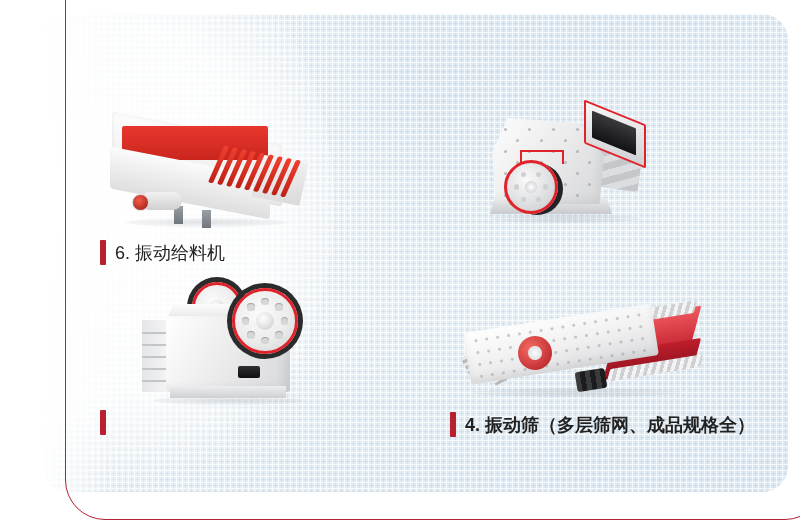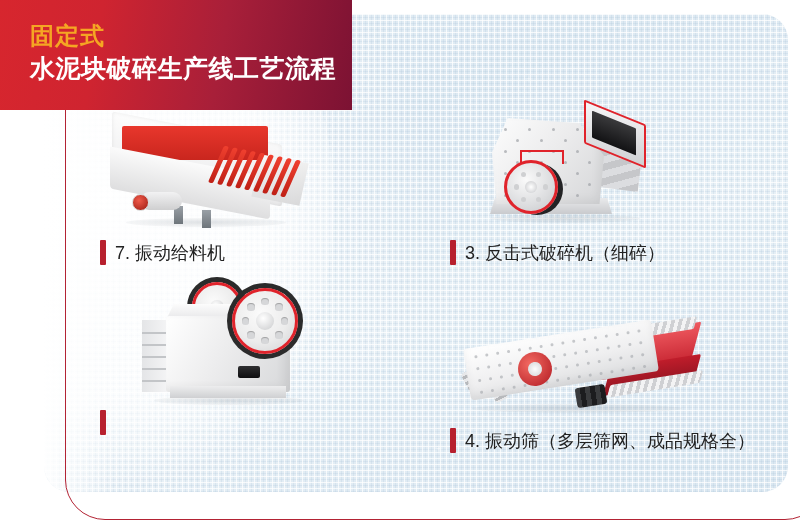--- a/index.html
+++ b/index.html
@@ -287,24 +287,20 @@
         <div class="spk" style="left: 60px; top: 260px; width: 9px; height: 9px; opacity: 0.55;"></div>
         <div class="spk" style="left: 40px; top: 120px; width: 12px; height: 12px; opacity: 0.55;"></div>
         <div class="spk" style="left: 40px; top: 400px; width: 12px; height: 12px; opacity: 0.55;"></div>
         <div class="spk" style="left: 700px; top: 430px; width: 12px; height: 12px; opacity: 0.75;"></div>
         <div class="spk" style="left: 700px; top: 120px; width: 12px; height: 12px; opacity: 0.55;"></div>
       </div>
   </div>
 
   <div class="redframe"></div>
 
-  <div class="banner">
-    <div class="t1">固定式</div>
-    <div class="t2">水泥块破碎生产线工艺流程</div>
-  </div>
 
   <div class="item" style="left:92px;top:118px;width:300px;height:160px;">
     <div class="machine feeder" style="left:14px;top:0;">
       <div class="f-shadow"></div>
       <div class="f-leg" style="left:68px;top:88px;"></div>
       <div class="f-leg" style="left:96px;top:92px;"></div>
       <div class="f-trough"></div>
       <div class="f-inner"></div>
       <div class="f-body"></div>
       <div class="f-nose"></div>
@@ -317,21 +313,21 @@
           <i style="left: 45px;"></i>
           <i style="left: 54px;"></i>
           <i style="left: 63px;"></i>
           <i style="left: 72px;"></i>
         </div>
       <div class="f-motor"></div>
       <div class="f-hub"></div>
     </div>
     <div class="caption" style="left:8px;top:122px;">
       <span class="cbar"></span>
-      <span class="ctext">7. 振动给料机</span>
+      <span class="ctext">6. 振动给料机</span>
     </div>
   </div>
 
   <div class="item" style="left:92px;top:278px;width:330px;height:170px;">
     <div class="machine jaw" style="left:48px;top:0;">
       <div class="j-shadow"></div>
       <div class="j-belt"></div>
       <div class="j-wheel" style="left:52px;top:4px;width:44px;height:44px;">
         <div class="hub"></div>
       </div>
@@ -406,27 +402,23 @@
       <div class="i-wheel" id="iwheel">
           <div class="hub"></div>
           <div class="bolt" style="left: 74.5%; top: 44.5%;"></div>
           <div class="bolt" style="left: 59.5%; top: 70.4808%;"></div>
           <div class="bolt" style="left: 29.5%; top: 70.4808%;"></div>
           <div class="bolt" style="left: 14.5%; top: 44.5%;"></div>
           <div class="bolt" style="left: 29.5%; top: 18.5192%;"></div>
           <div class="bolt" style="left: 59.5%; top: 18.5192%;"></div>
         </div>
     </div>
-    <div class="caption" style="left:0px;top:140px;">
-      <span class="cbar"></span>
-      <span class="ctext">3. 反击式破碎机（细碎）</span>
-    </div>
   </div>
 
-  <div class="item" style="left:450px;top:300px;width:350px;height:160px;">
+  <div class="item" style="left:450px;top:284px;width:350px;height:160px;font-weight:bold;">
     <div class="machine scr" style="left:6px;top:0;">
       <div class="s-shadow"></div>
       <div class="s-deck"></div>
       <div class="s-deck2"></div>
       <div class="s-mesh" style="left:146px;top:24px;"></div>
       <div class="s-mesh" style="left:152px;top:78px;"></div>
       <div class="s-spring" style="left:10px;top:70px;transform:rotate(-28deg);"></div>
       <div class="s-spring" style="left:34px;top:76px;transform:rotate(-28deg);"></div>
       <div class="s-frame"></div>
       <div class="s-dots" id="sdots">

